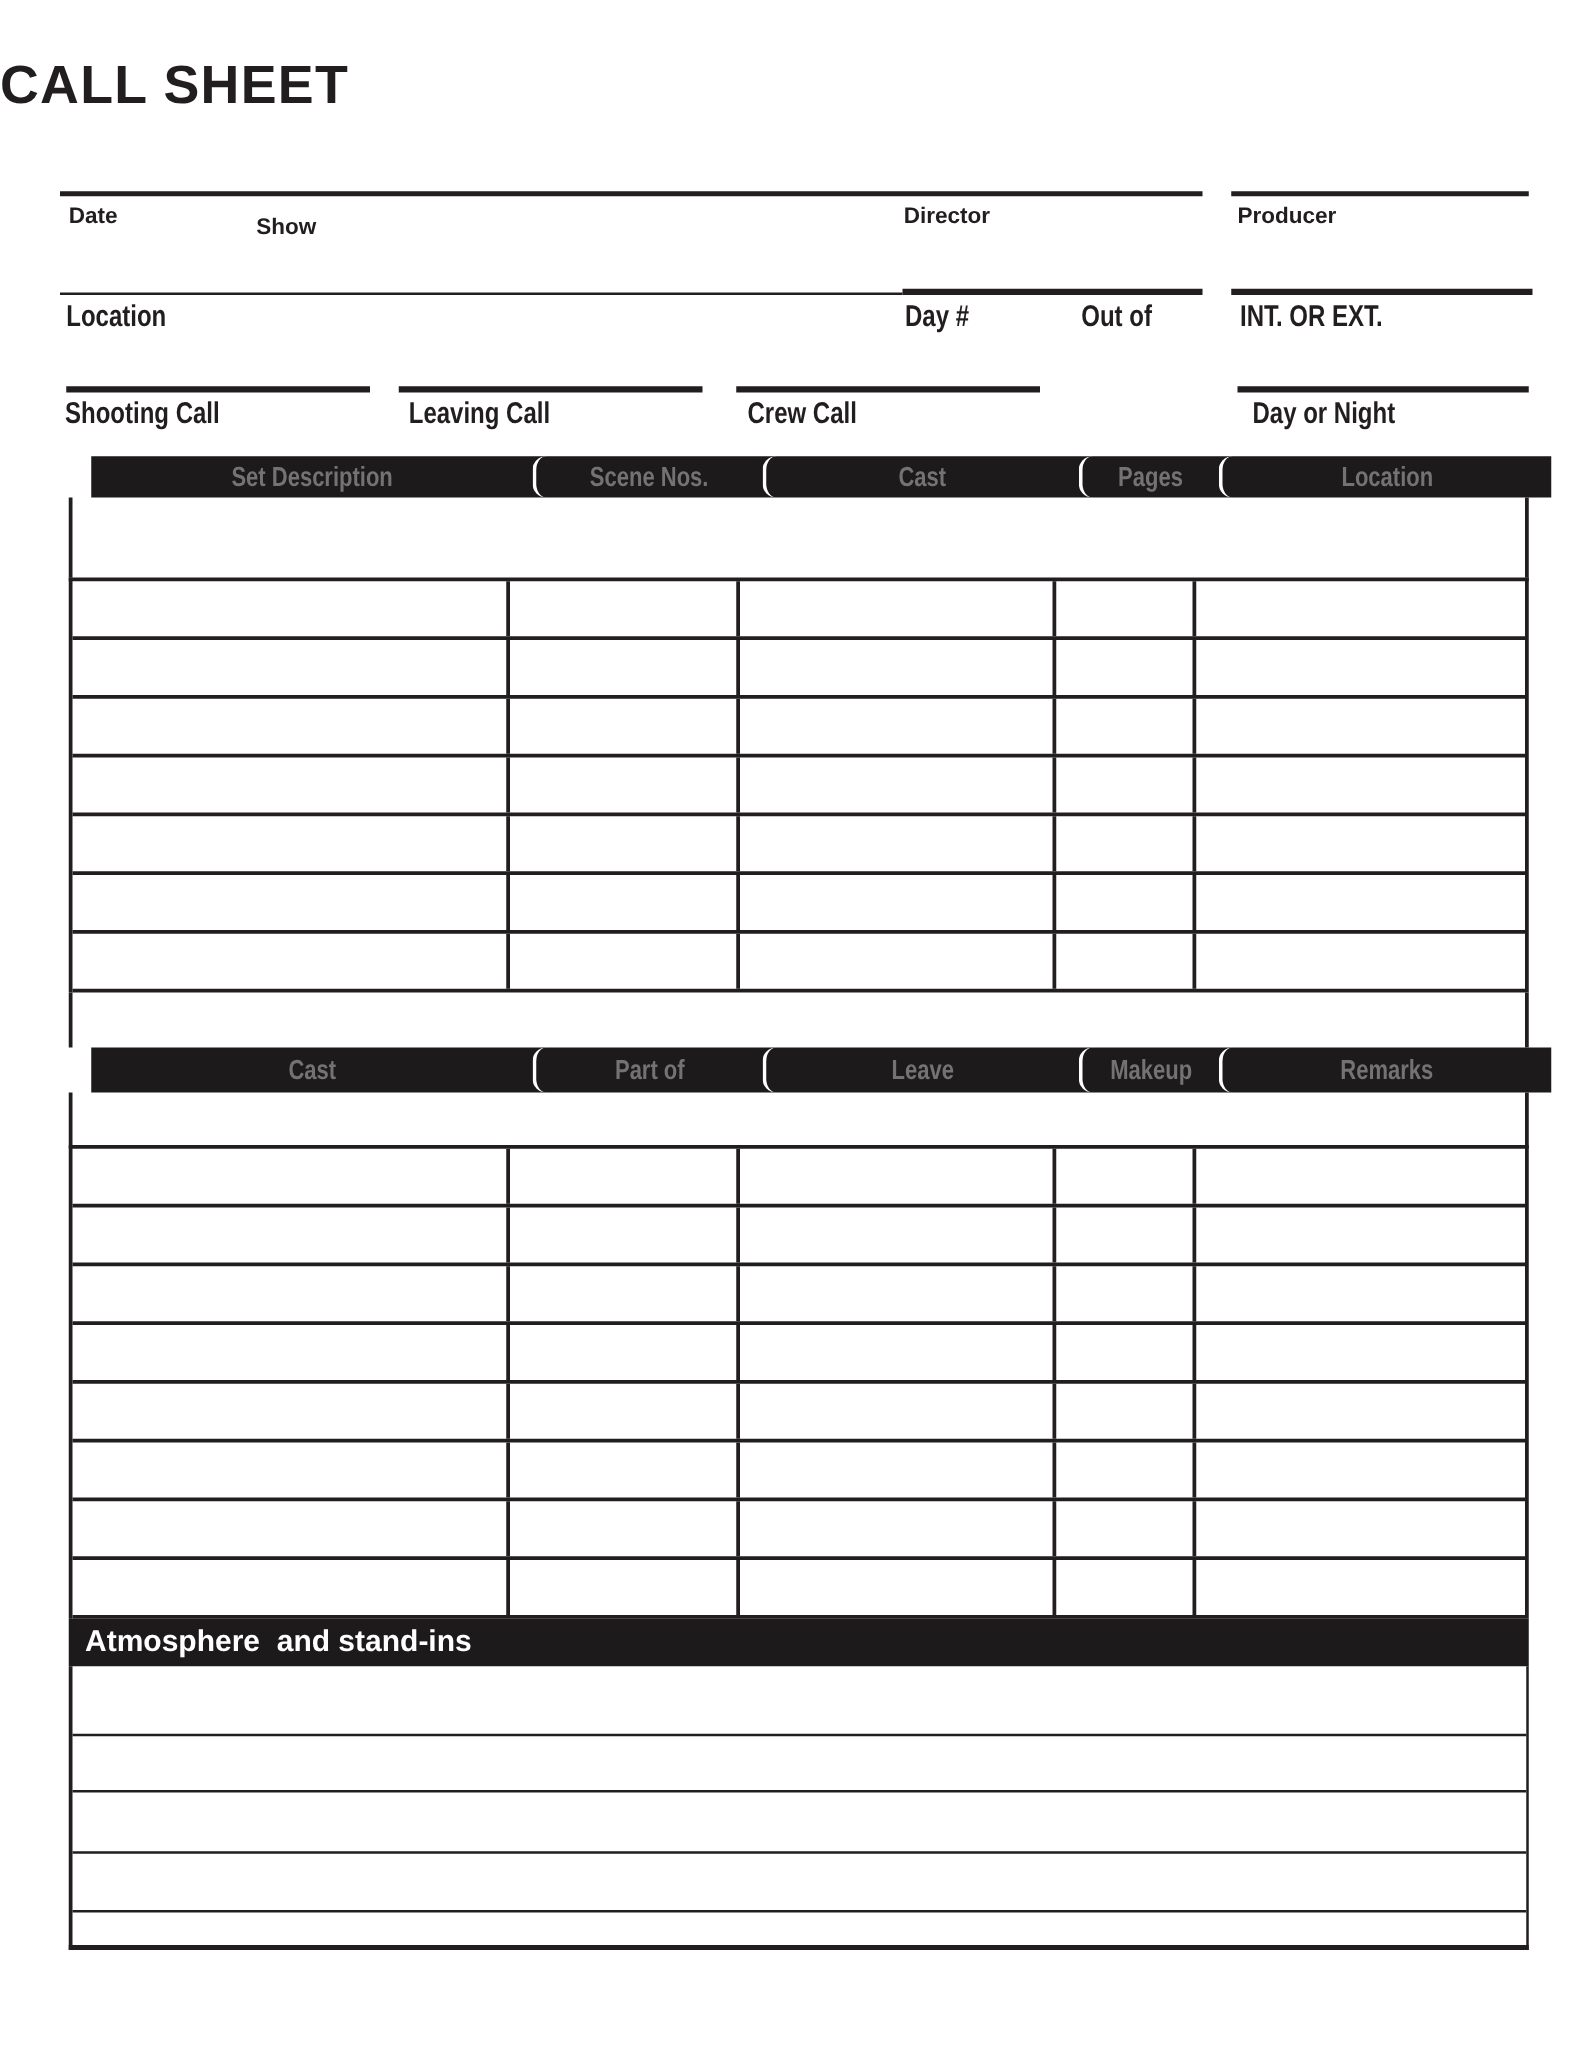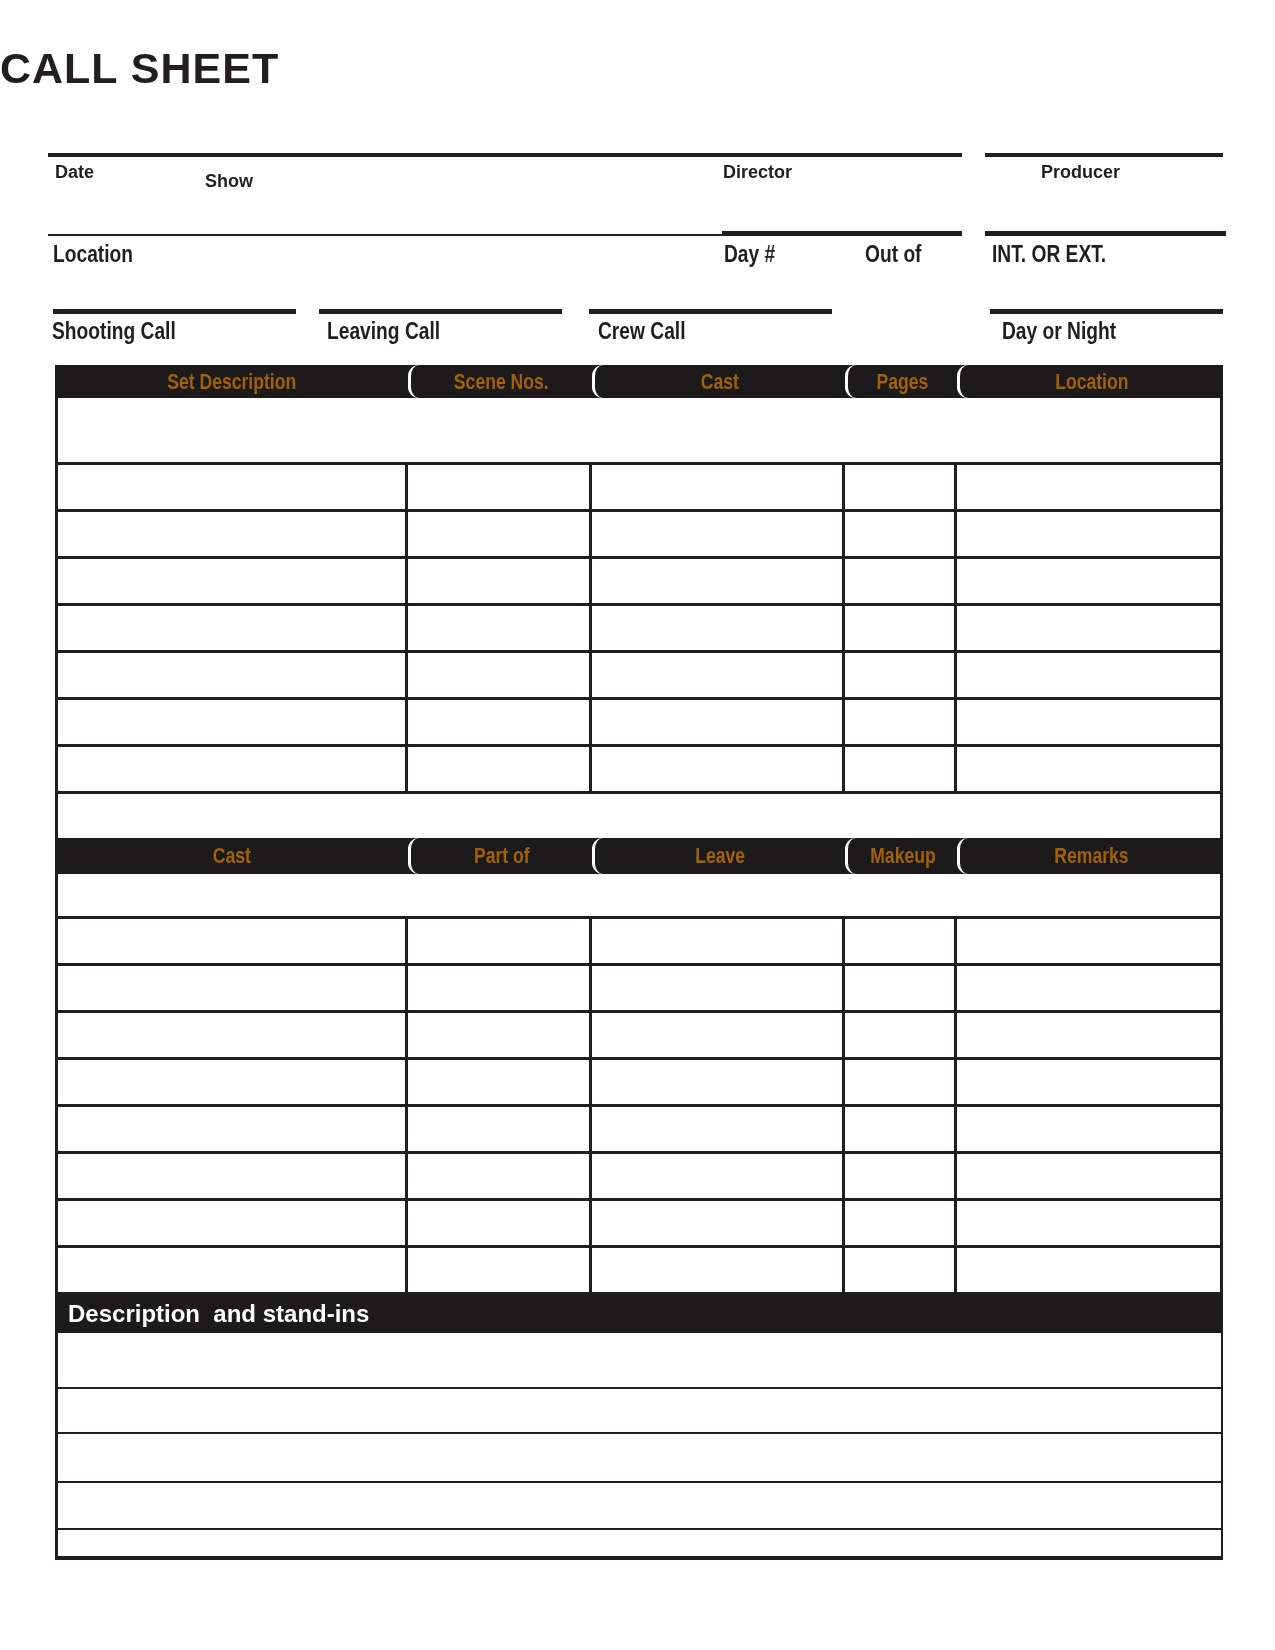--- a/index.html
+++ b/index.html
@@ -13,21 +13,21 @@
     position:absolute; top:44px; left:0; width:1275px;
     font-size:43px; font-weight:bold; letter-spacing:1px;
   }
   .fline { position:absolute; background:#221e1f; }
   .flabel { position:absolute; font-weight:bold; font-size:18px; white-space:nowrap; }
   .cond { font-size:24px; transform:scaleX(0.8); transform-origin:left top; }
 
   .tbl { position:absolute; left:55px; width:1168px; }
   .thead {
     display:grid; grid-template-columns:353px 184px 253px 112px 1fr;
-    background:#1d1a1b; color:#a16207; width:100%;
+    background:#1d1a1b; color:#737373; width:100%;margin-left:18px;
   }
   .thead .hcell {
     display:flex; align-items:center; justify-content:center;
     font-weight:bold; font-size:22px; overflow:hidden;
   }
   .thead .hcell + .hcell { border-left:3px solid #ffffff;border-radius:11px; }
   .hcell span { transform:scaleX(0.8); white-space:nowrap; }
   .spacer { border-left:3px solid #221e1f; border-right:3px solid #221e1f; }
   .rows { border:3px solid #221e1f; border-bottom:none; }
   .row {
@@ -59,21 +59,21 @@
 
 <div class="page">
 
   <div class="title">CALL SHEET</div>
 
   <div class="fline" style="left:48px; top:153px; width:914px; height:4px;"></div>
   <div class="fline" style="left:985px; top:153px; width:238px; height:4px;"></div>
   <div class="flabel" style="left:55px; top:162px;">Date</div>
   <div class="flabel" style="left:205px; top:171px;">Show</div>
   <div class="flabel" style="left:723px; top:162px;">Director</div>
-  <div class="flabel" style="left:1041px; top:162px;">Producer</div>
+  <div class="flabel" style="left:990px; top:162px;">Producer</div>
 
   <div class="fline" style="left:48px; top:234px; width:674px; height:2px;"></div>
   <div class="fline" style="left:722px; top:231px; width:240px; height:5px;"></div>
   <div class="fline" style="left:985px; top:231px; width:241px; height:5px;"></div>
   <div class="flabel cond" style="left:53px; top:240px;">Location</div>
   <div class="flabel cond" style="left:724px; top:240px;">Day #</div>
   <div class="flabel cond" style="left:865px; top:240px;">Out of</div>
   <div class="flabel cond" style="left:992px; top:240px;">INT. OR EXT.</div>
 
   <div class="fline" style="left:53px; top:309px; width:243px; height:5px;"></div>
@@ -232,21 +232,21 @@
         <div class="cell"></div>
         <div class="cell"></div>
         <div class="cell"></div>
         <div class="cell"></div>
         <div class="cell"></div>
       </div>
       </div>
   </div>
 
   <div class="atmobar" style="top:1295px;">
-    <span>Description  and stand-ins</span>
+    <span>Atmosphere  and stand-ins</span>
   </div>
   <div class="atmo-rows" style="top:1333px;">
     <div class="aline"></div>
   <div class="aline"></div>
       <div class="aline"></div>
       <div class="aline"></div>
       <div class="aline"></div>
     </div>
 
 </div>

